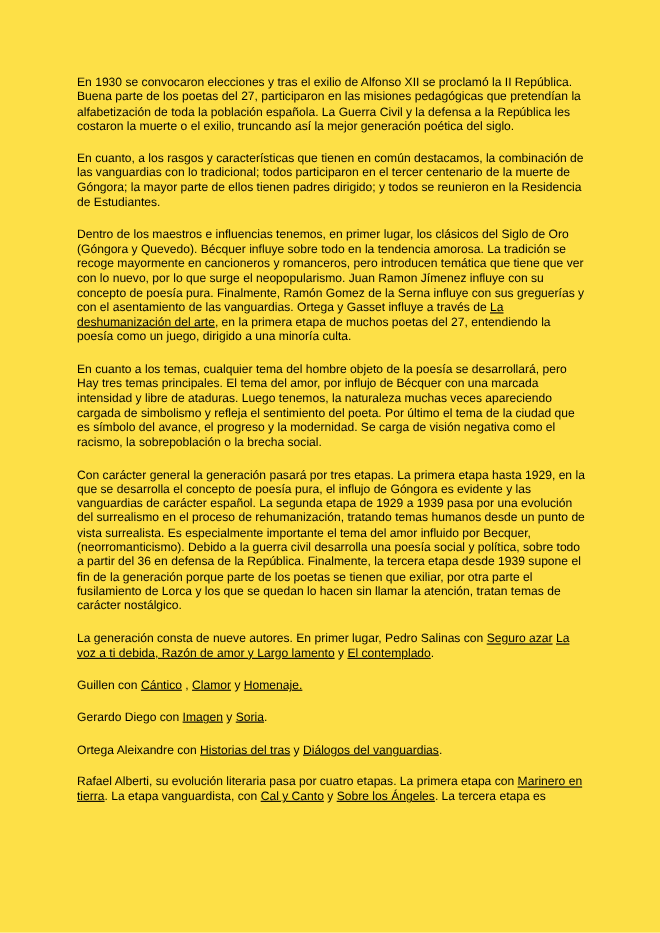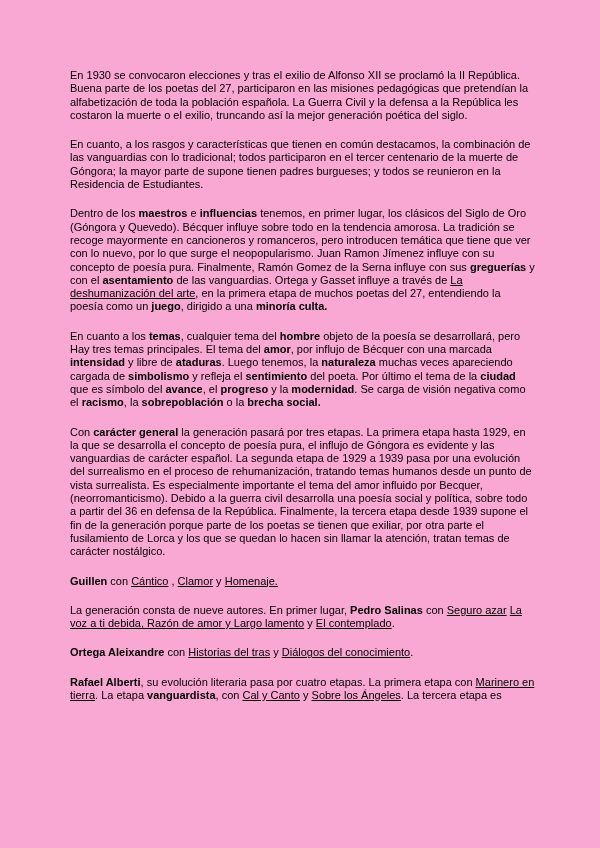--- a/index.html
+++ b/index.html
@@ -4,49 +4,50 @@
 <style>
   html, body {
     margin: 0;
     padding: 0;
     background: #ffffff;
   }
   .page {
     position: relative;
     width: 600px;
     height: 848px;
-    background: #f9a8d4;
+    background: #fde047;
     overflow: hidden;
     font-family: "Liberation Sans", "DejaVu Sans", sans-serif;
   }
   .content {
     position: absolute;
     left: 70px;
     top: 69px;
     width: 466px;
     font-size: 11px;
     line-height: 13.3px;
     color: #000000;
     text-align: left;
     letter-spacing: 0px;
   }
   .para {
     margin: 0 0 16px 0;
   }
-  .run-bold { font-weight: bold; }
+  .run-bold { font-weight: normal; }
   .run-underline { text-decoration: underline; }
 </style>
 </head>
 <body>
 
 <div class="page">
   <div class="content" id="doc-body">
       <p class="para"><span>En 1930 se convocaron elecciones y tras el exilio de Alfonso XII se proclamó la II República. Buena parte de los poetas del 27, participaron en las misiones pedagógicas que pretendían la alfabetización de toda la población española. La Guerra Civil y la defensa a la República les costaron la muerte o el exilio, truncando así la mejor generación poética del siglo.</span></p>
-      <p class="para"><span>En cuanto, a los rasgos y características que tienen en común destacamos, la combinación de las vanguardias con lo tradicional; todos participaron en el tercer centenario de la muerte de Góngora; la mayor parte de supone tienen padres burgueses; y todos se reunieron en la Residencia de Estudiantes.</span></p>
+      <p class="para"><span>En cuanto, a los rasgos y características que tienen en común destacamos, la combinación de las vanguardias con lo tradicional; todos participaron en el tercer centenario de la muerte de Góngora; la mayor parte de ellos tienen padres dirigido; y todos se reunieron en la Residencia de Estudiantes.</span></p>
       <p class="para"><span>Dentro de los </span><span class="run-bold">maestros</span><span> e </span><span class="run-bold">influencias</span><span> tenemos, en primer lugar, los clásicos del Siglo de Oro (Góngora y Quevedo). Bécquer influye sobre todo en la tendencia amorosa. La tradición se recoge mayormente en cancioneros y romanceros, pero introducen temática que tiene que ver con lo nuevo, por lo que surge el neopopularismo. Juan Ramon Jímenez influye con su concepto de poesía pura. Finalmente, Ramón Gomez de la Serna influye con sus </span><span class="run-bold">greguerías</span><span> y con el </span><span class="run-bold">asentamiento</span><span> de las vanguardias. Ortega y Gasset influye a través de </span><span class="run-underline">La deshumanización del arte</span><span>, en la primera etapa de muchos poetas del 27, entendiendo la poesía como un </span><span class="run-bold">juego</span><span>, dirigido a una </span><span class="run-bold">minoría culta.</span></p>
       <p class="para"><span>En cuanto a los </span><span class="run-bold">temas</span><span>, cualquier tema del </span><span class="run-bold">hombre</span><span> objeto de la poesía se desarrollará, pero Hay tres temas principales. El tema del </span><span class="run-bold">amor</span><span>, por influjo de Bécquer con una marcada </span><span class="run-bold">intensidad</span><span> y libre de </span><span class="run-bold">ataduras</span><span>. Luego tenemos, la </span><span class="run-bold">naturaleza</span><span> muchas veces apareciendo cargada de </span><span class="run-bold">simbolismo</span><span> y refleja el </span><span class="run-bold">sentimiento</span><span> del poeta. Por último el tema de la </span><span class="run-bold">ciudad</span><span> que es símbolo del </span><span class="run-bold">avance</span><span>, el </span><span class="run-bold">progreso</span><span> y la </span><span class="run-bold">modernidad</span><span>. Se carga de visión negativa como el </span><span class="run-bold">racismo</span><span>, la </span><span class="run-bold">sobrepoblación</span><span> o la </span><span class="run-bold">brecha social.</span></p>
       <p class="para"><span>Con </span><span class="run-bold">carácter general</span><span> la generación pasará por tres etapas. La primera etapa hasta 1929, en la que se desarrolla el concepto de poesía pura, el influjo de Góngora es evidente y las vanguardias de carácter español. La segunda etapa de 1929 a 1939 pasa por una evolución del surrealismo en el proceso de rehumanización, tratando temas humanos desde un punto de vista surrealista. Es especialmente importante el tema del amor influido por Becquer, (neorromanticismo). Debido a la guerra civil desarrolla una poesía social y política, sobre todo a partir del 36 en defensa de la República. Finalmente, la tercera etapa desde 1939 supone el fin de la generación porque parte de los poetas se tienen que exiliar, por otra parte el fusilamiento de Lorca y los que se quedan lo hacen sin llamar la atención, tratan temas de carácter nostálgico.</span></p>
+      <p class="para"><span>La generación consta de nueve autores. En primer lugar, </span><span class="run-bold">Pedro Salinas</span><span> con </span><span class="run-underline">Seguro azar</span><span> </span><span class="run-underline">La voz a ti debida, Razón de amor y Largo lamento</span><span> y </span><span class="run-underline">El contemplado</span><span>.</span></p>
       <p class="para"><span class="run-bold">Guillen</span><span> con </span><span class="run-underline">Cántico</span><span> , </span><span class="run-underline">Clamor</span><span> y </span><span class="run-underline">Homenaje.</span></p>
-      <p class="para"><span>La generación consta de nueve autores. En primer lugar, </span><span class="run-bold">Pedro Salinas</span><span> con </span><span class="run-underline">Seguro azar</span><span> </span><span class="run-underline">La voz a ti debida, Razón de amor y Largo lamento</span><span> y </span><span class="run-underline">El contemplado</span><span>.</span></p>
-      <p class="para"><span class="run-bold">Ortega Aleixandre</span><span> con </span><span class="run-underline">Historias del tras</span><span> y </span><span class="run-underline">Diálogos del conocimiento</span><span>.</span></p>
+      <p class="para"><span class="run-bold">Gerardo Diego</span><span> con </span><span class="run-underline">Imagen</span><span> y </span><span class="run-underline">Soria</span><span>.</span></p>
+      <p class="para"><span class="run-bold">Ortega Aleixandre</span><span> con </span><span class="run-underline">Historias del tras</span><span> y </span><span class="run-underline">Diálogos del vanguardias</span><span>.</span></p>
       <p class="para"><span class="run-bold">Rafael Alberti</span><span>, su evolución literaria pasa por cuatro etapas. La primera etapa con </span><span class="run-underline">Marinero en tierra</span><span>. La etapa </span><span class="run-bold">vanguardista</span><span>, con </span><span class="run-underline">Cal y Canto</span><span> y </span><span class="run-underline">Sobre los Ángeles</span><span>. La tercera etapa es</span></p>
     </div>
 </div>
 
 </body></html>

